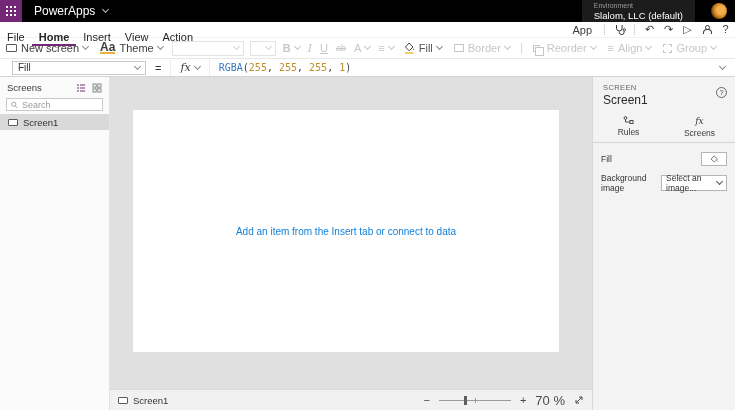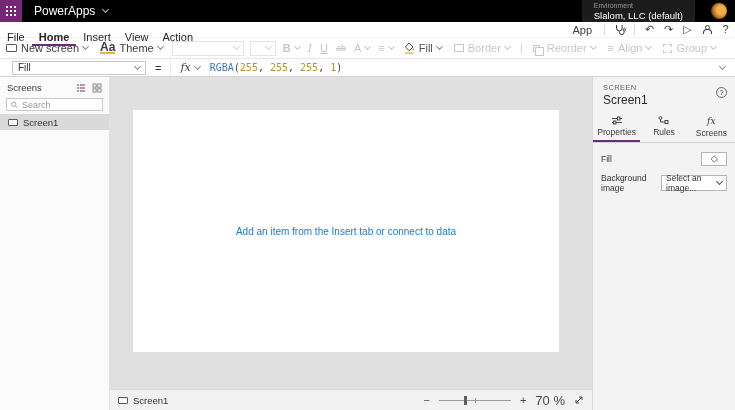--- a/index.html
+++ b/index.html
@@ -59,21 +59,21 @@
   
   .formulabar{height:19px;border-top:1px solid #e6e6e6;border-bottom:1px solid #d4d4d4;display:flex;align-items:center;background:#fff}
   .prop-select{margin-left:12px;width:134px;height:14px;border:1px solid #c9c9c9;display:flex;align-items:center;
                justify-content:space-between;padding:0 5px;font-size:10px;color:#333;background:#fff}
   .prop-select .chev{border-color:#8a8a8a}
   .eq{margin:0 9px;font-size:11px;color:#333}
   .fx-btn{height:100%;display:flex;align-items:center;gap:4px;padding:0 9px;border-left:1px solid #ececec;
           border-right:1px solid #ececec;color:#3b3b3b}
   .fx-text{font-family:"DejaVu Serif",serif;font-style:italic;font-size:11px}
   .fx-btn .chev{border-color:#8a8a8a}
-  .formula{margin-left:0;font-family:"DejaVu Sans Mono",monospace;font-size:10px}
+  .formula{margin-left:9px;font-family:"DejaVu Sans Mono",monospace;font-size:10px}
   .tok-function{color:#3b78c3}.tok-number{color:#bf8f2a}.tok-punct{color:#444}
   .fb-expand{margin-left:auto;margin-right:10px;color:#8a8a8a}
 
   
   .main{position:absolute;top:77px;left:0;right:0;bottom:0}
 
   .screens-panel{position:absolute;left:0;top:0;width:110px;height:100%;background:#fbfbfb;border-right:1px solid #e3e3e3}
   .sp-header{display:flex;align-items:center;padding:5px 7px 3px;font-size:9.5px;color:#3b3b3b}
   .sp-icons{margin-left:auto;display:flex;gap:6px;align-items:center}
   .search{margin:2px 6px 3px;height:13px;border:1px solid #c9c9c9;background:#fff;display:flex;align-items:center;padding:0 4px;gap:4px}
@@ -307,28 +307,20 @@
       </div>
     </div>
 
     <div class="props-panel">
       <div class="pp-header">
         <div class="pp-type">SCREEN</div>
         <div class="pp-name">Screen1</div>
         <div class="pp-help">?</div>
       </div>
       <div class="pp-tabs">
-        <div class="pp-tab active">
-          <svg width="12" height="9" viewBox="0 0 12 9">
-              <path d="M1 2.5h10M1 6.5h10" stroke="#4a4a4a" fill="none"></path>
-              <rect x="6.5" y="1" width="2.4" height="3" fill="#f3f3f3" stroke="#4a4a4a"></rect>
-              <rect x="2.5" y="5" width="2.4" height="3" fill="#f3f3f3" stroke="#4a4a4a"></rect>
-            </svg>
-          <span>Properties</span>
-        </div>
         <div class="pp-tab">
           <svg width="11" height="9" viewBox="0 0 11 9">
               <circle cx="2.5" cy="2" r="1.4" fill="none" stroke="#4a4a4a"></circle>
               <path d="M2.5 3.5V6h4.5" fill="none" stroke="#4a4a4a"></path>
               <rect x="7" y="4.5" width="3" height="3" fill="none" stroke="#4a4a4a"></rect>
             </svg>
           <span>Rules</span>
         </div>
         <div class="pp-tab">
           <span class="fx-text" style="font-size:9px">fx</span>

